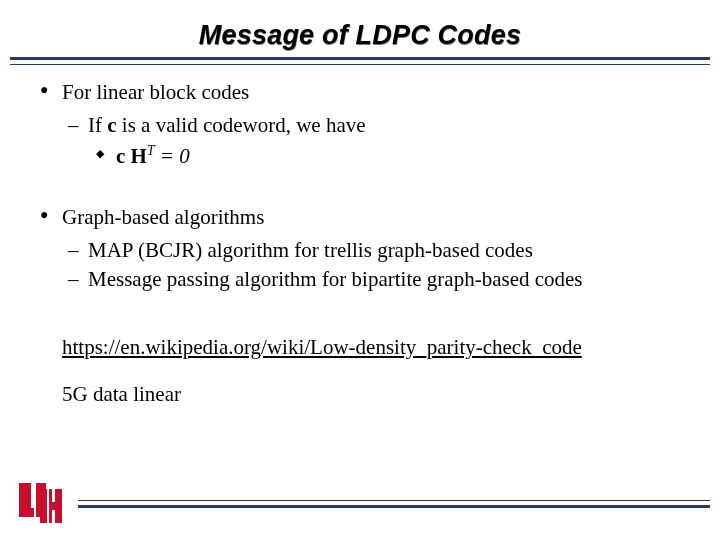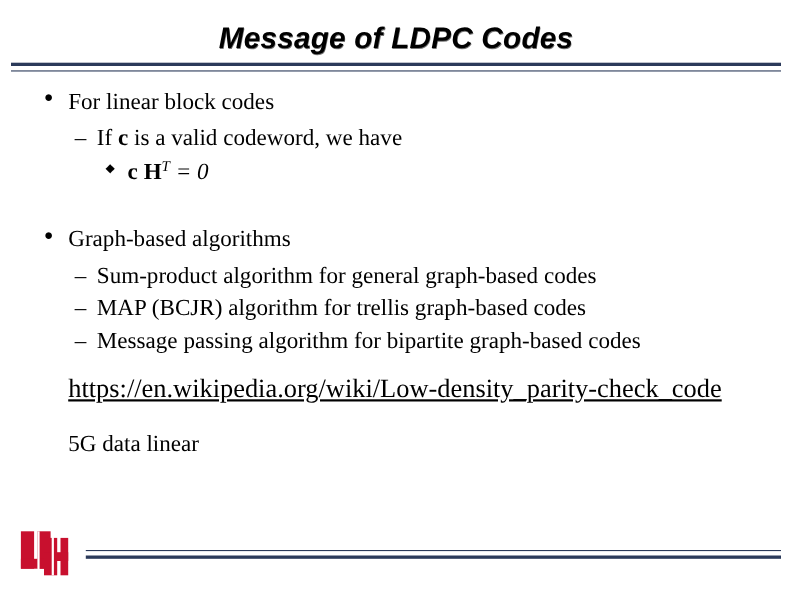--- a/index.html
+++ b/index.html
@@ -74,23 +74,23 @@
     position: absolute;
     left: 56px;
     top: 4px;
     font-size: 11px;
   }
   .group-gap {
     height: 14px;
   }
   .link-line {
     padding-left: 22px;
-    margin-top: 16px;
+    margin-top: 40px;
     text-decoration: underline;
-    font-size: 24px;
+    font-size: 21px;
   }
   .plain-line {
     padding-left: 22px;
     margin-top: 20px;
     font-size: 21px;
   }
   .footer-line {
     position: absolute;
     left: 78px;
     right: 10px;
@@ -132,21 +132,20 @@
 
     <div class="bullet-l3">
       <span class="bold">c </span><span class="bold">H</span><span class="sup">T</span><span class="ital"> = </span><span class="ital">0</span>
     </div>
 
 
     <div class="group-gap"></div>
 
     <div class="bullet-l1">Graph-based algorithms</div>
 
-    <div class="bullet-l2">Sum-product algorithm for general graph-based codes</div>
     <div class="bullet-l2">MAP (BCJR) algorithm for trellis graph-based codes</div>
     <div class="bullet-l2">Message passing algorithm for bipartite graph-based codes</div>
 
     <div class="link-line">https://en.wikipedia.org/wiki/Low-density_parity-check_code</div>
 
     <div class="plain-line">5G data linear</div>
 
   </div>
 
   <div class="footer-line"></div>

